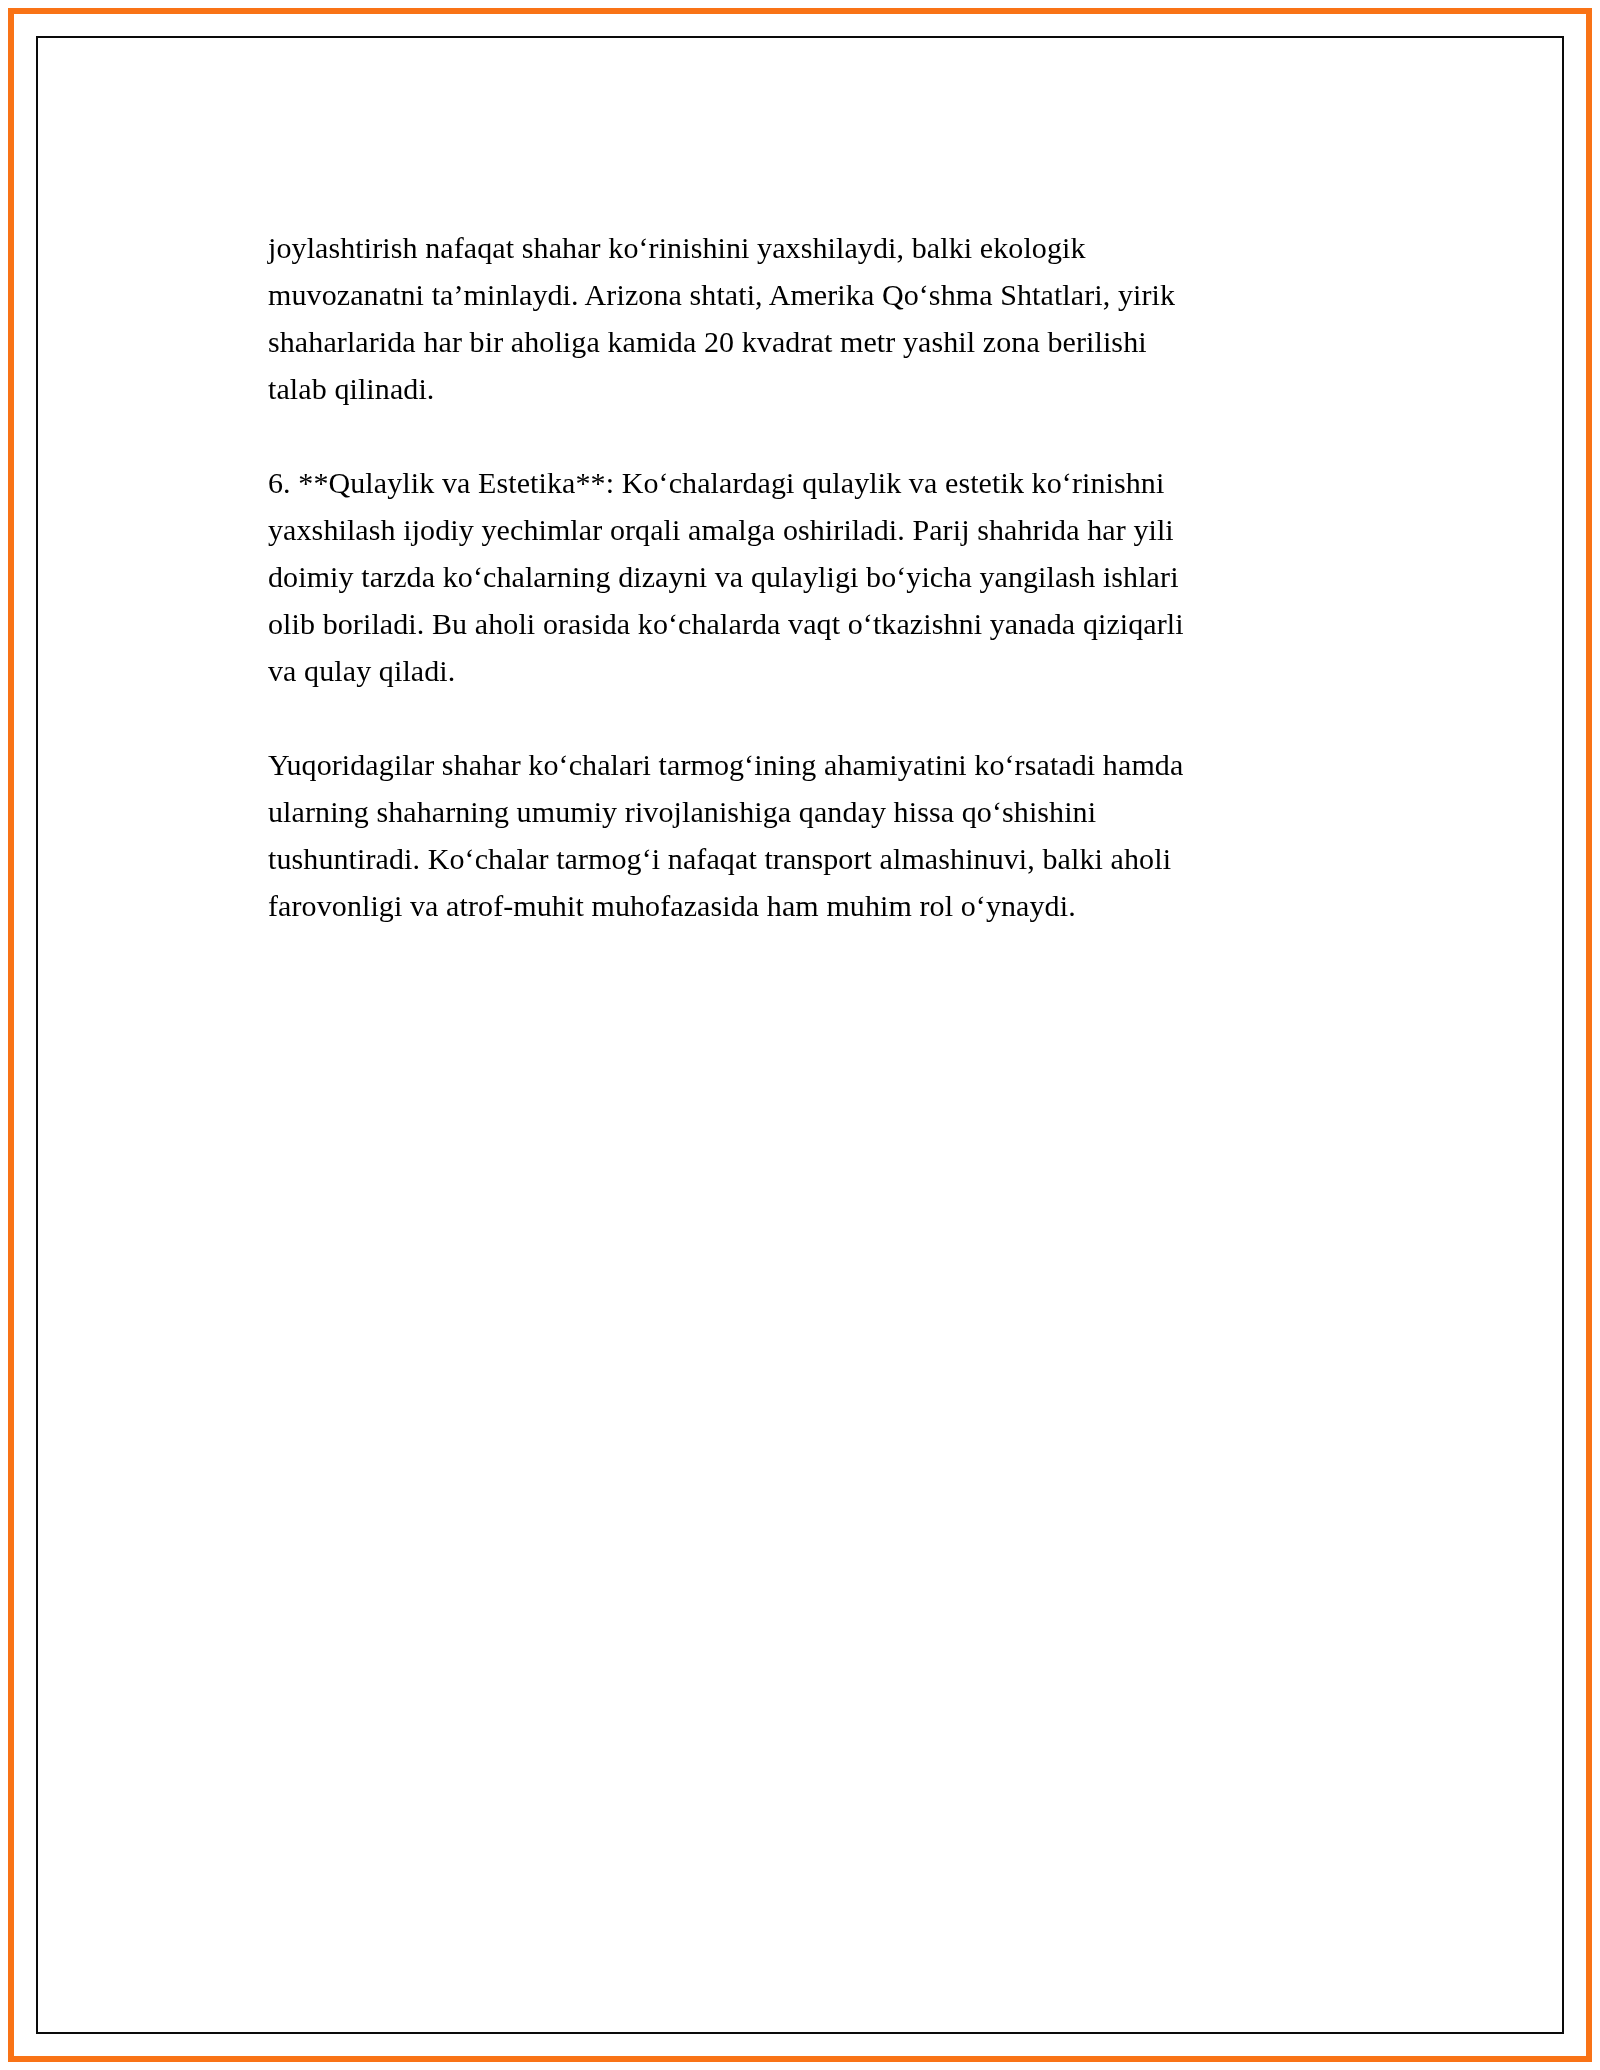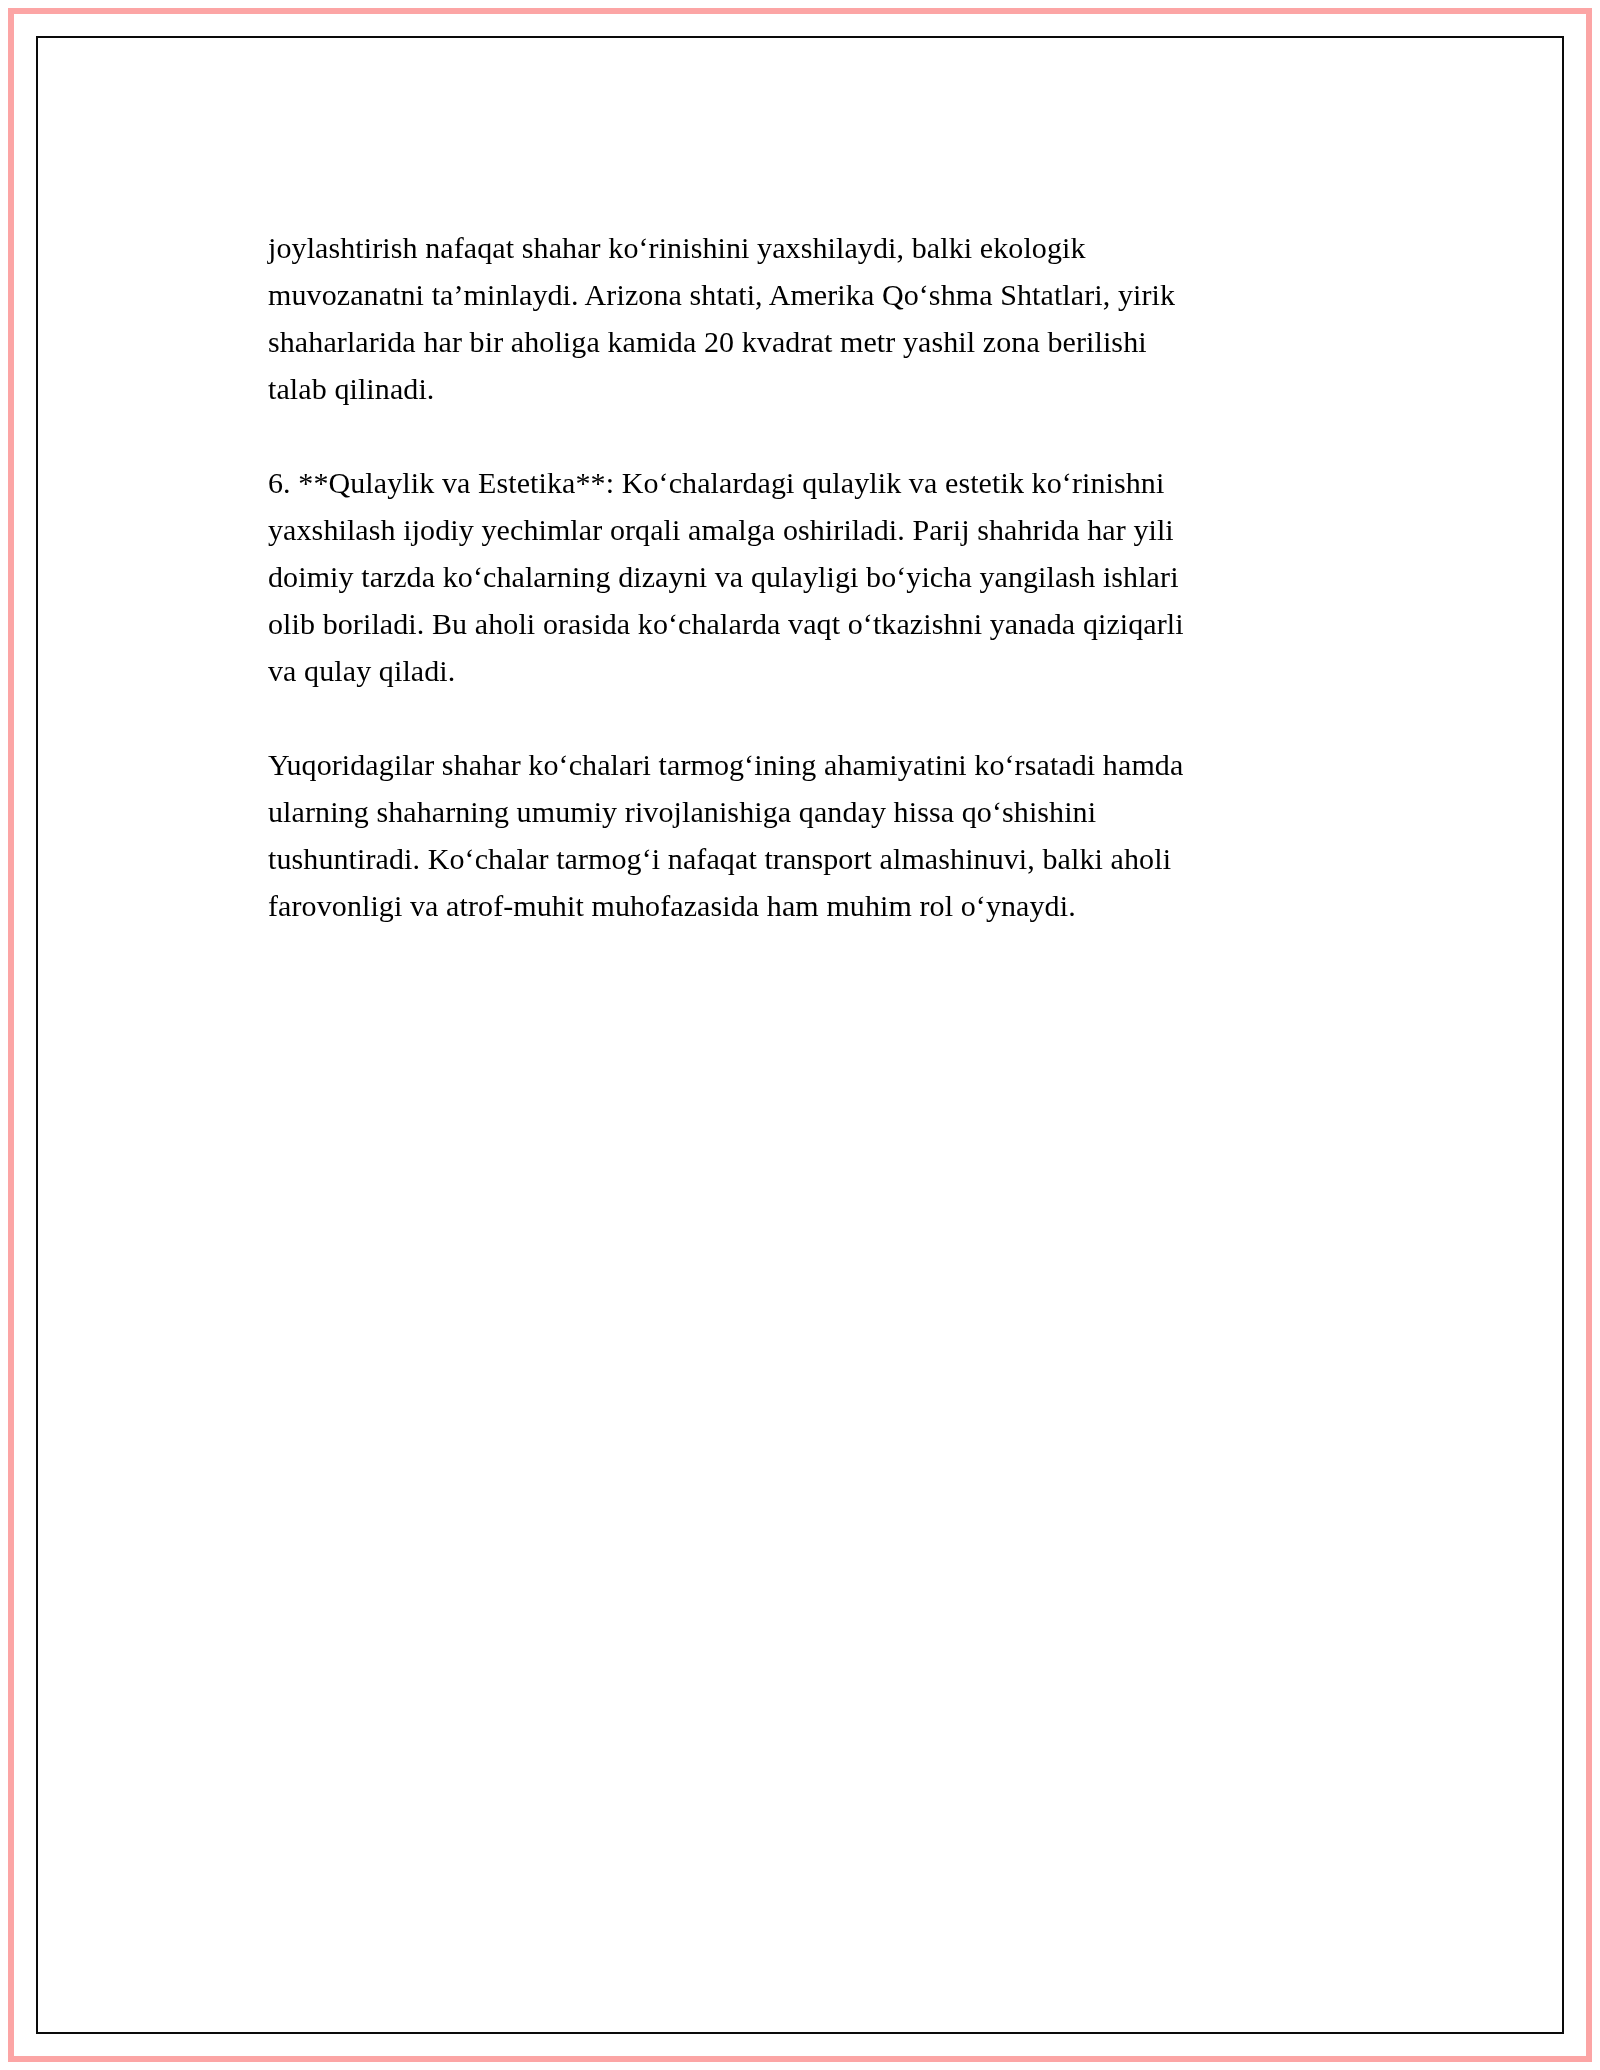--- a/index.html
+++ b/index.html
@@ -11,21 +11,21 @@
     width: 1600px;
     height: 2070px;
     position: relative;
     font-family: "Liberation Serif", "DejaVu Serif", serif;
     color: #000000;
     overflow: hidden;
   }
   .outer-frame {
     position: absolute;
     inset: 8px;
-    border: 6px solid #fca5a5;
+    border: 6px solid #f97316;
     box-sizing: border-box;
   }
   .inner-frame {
     position: absolute;
     inset: 22px;
     border: 2px solid #0a0a0a;
     box-sizing: border-box;
     background: #ffffff;
   }
   .text-block {

